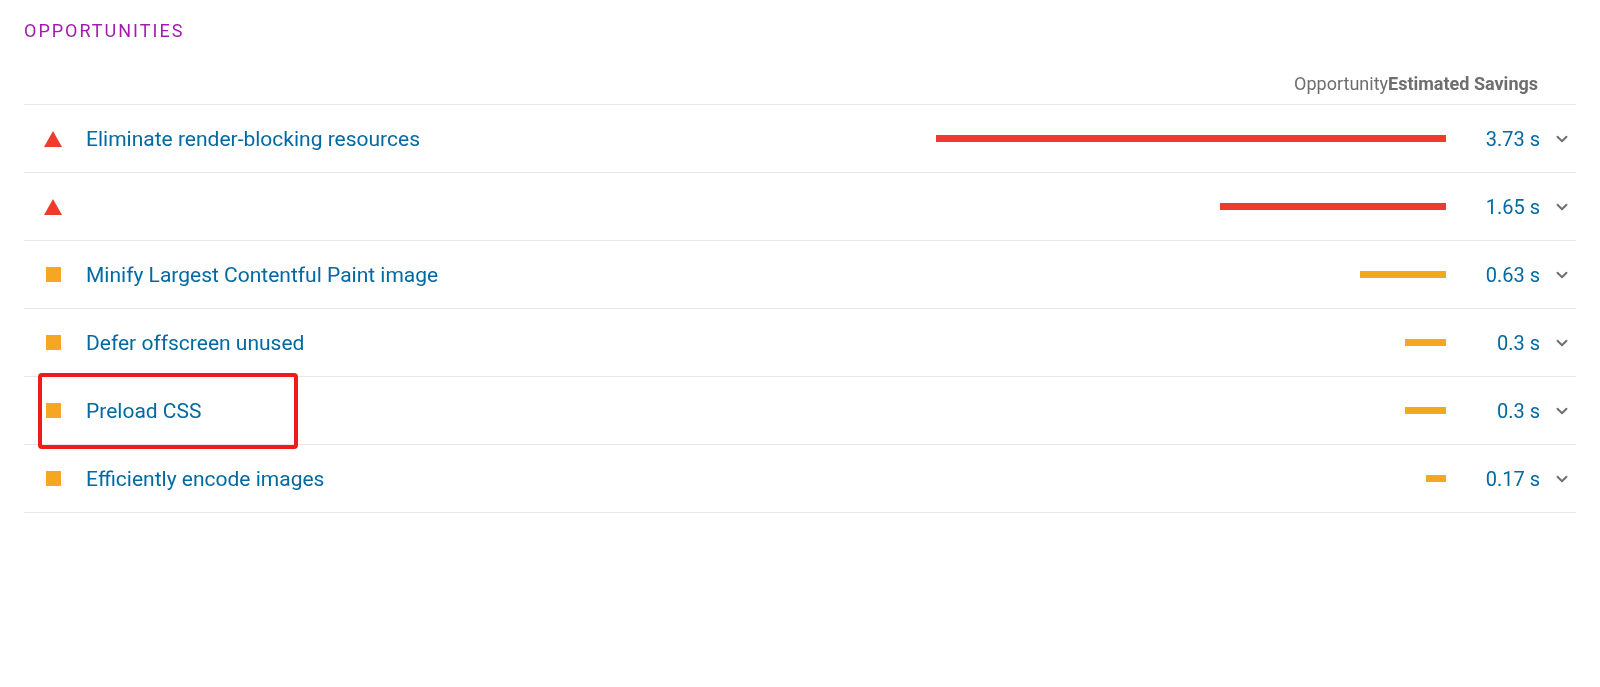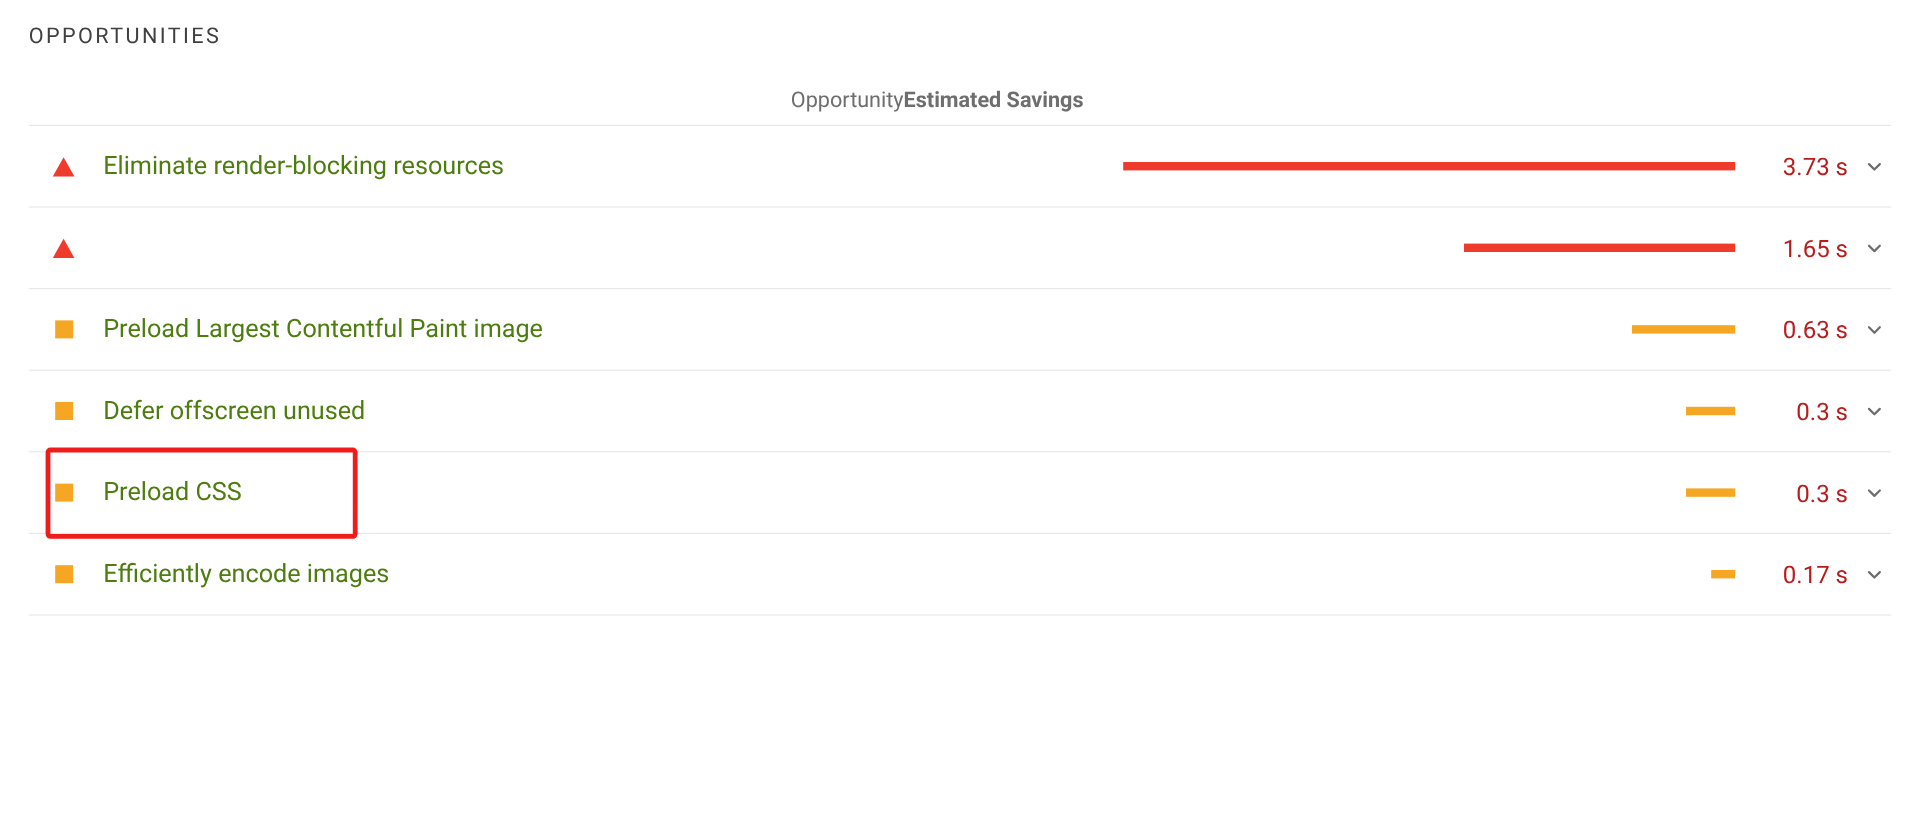--- a/index.html
+++ b/index.html
@@ -6,27 +6,27 @@
     body {
       font-family: -apple-system, BlinkMacSystemFont, "Segoe UI", Roboto, "Helvetica Neue", Arial, sans-serif;
       background: #fff;
       padding: 20px 24px;
       color: #212121;
       width: 1600px;
     }
     .section-title {
       font-size: 18px;
       letter-spacing: 2px;
-      color: #404040;
+      color: #a21caf;
       font-weight: 400;
       margin-bottom: 32px;
     }
     .header-row {
       display: flex;
-      justify-content: center;
+      justify-content: flex-end;
       align-items: baseline;
       color: #6e6e6e;
       font-size: 18px;
       font-weight: 400;
       margin-bottom: 10px;
     }
     .header-right { padding-right: 38px; font-weight: bold; }
     .list { border-top: 1px solid #e8e8e8; }
     .row {
       display: flex;
@@ -49,21 +49,21 @@
       border-right: 9px solid transparent;
       border-bottom: 16px solid #ef3b2c;
     }
     .sq {
       width: 15px; height: 15px;
       background: #f5a623;
     }
     .opp-label {
       margin-left: 22px;
       font-size: 21px;
-      color: #4d7c0f;
+      color: #0369a1;
       font-weight: 400;
       flex: 0 0 auto;
       white-space: nowrap;
       text-align: center;
     }
     .bar-area {
       flex: 1 1 auto;
       margin-left: 20px;
       display: flex;
       align-items: center;
@@ -79,21 +79,21 @@
       right: 0;
       top: 0;
       height: 100%;
     }
     .bar-red { background: #ef3b2c; }
     .bar-orange { background: #f5a623; }
     .savings {
       width: 86px;
       text-align: right;
       font-size: 20px;
-      color: #b91c1c;
+      color: #0369a1;
       font-weight: 400;
       margin-left: 8px;
       margin-right: 8px;
       flex: 0 0 86px;
     }
     .chevron {
       width: 28px;
       display: flex;
       justify-content: center;
       align-items: center;
@@ -153,21 +153,21 @@
       <div class="chevron">
         <svg viewBox="0 0 24 24" fill="none" stroke="currentColor" stroke-width="2.5" stroke-linecap="round" stroke-linejoin="round">
           <polyline points="6 9 12 15 18 9"></polyline>
         </svg>
       </div>
     </div>
     <div class="row">
       <div class="icon-slot">
         <div class="sq"></div>
       </div>
-      <div class="opp-label">Preload Largest Contentful Paint image</div>
+      <div class="opp-label">Minify Largest Contentful Paint image</div>
       <div class="bar-area">
         <div class="bar-track">
           <div class="bar-fill bar-orange" style="width: 86.1394px;"></div>
         </div>
       </div>
       <div class="savings">0.63 s</div>
       <div class="chevron">
         <svg viewBox="0 0 24 24" fill="none" stroke="currentColor" stroke-width="2.5" stroke-linecap="round" stroke-linejoin="round">
           <polyline points="6 9 12 15 18 9"></polyline>
         </svg>

